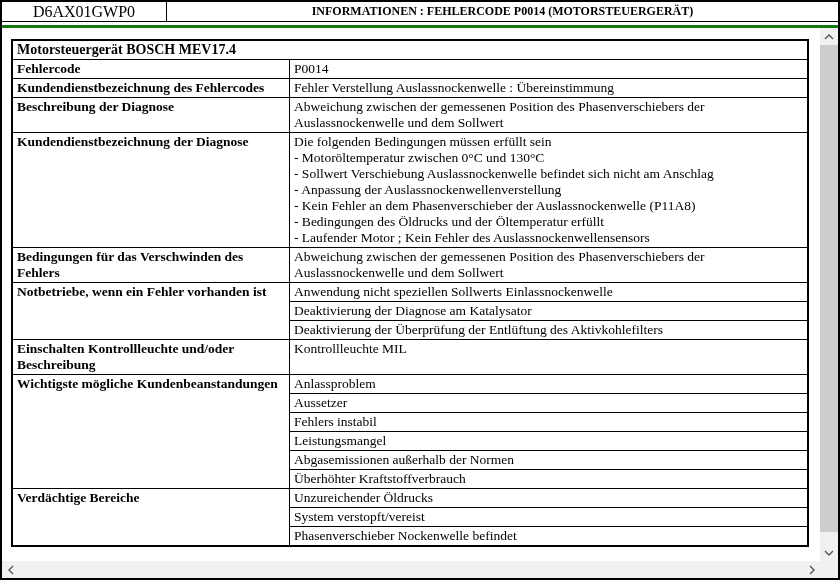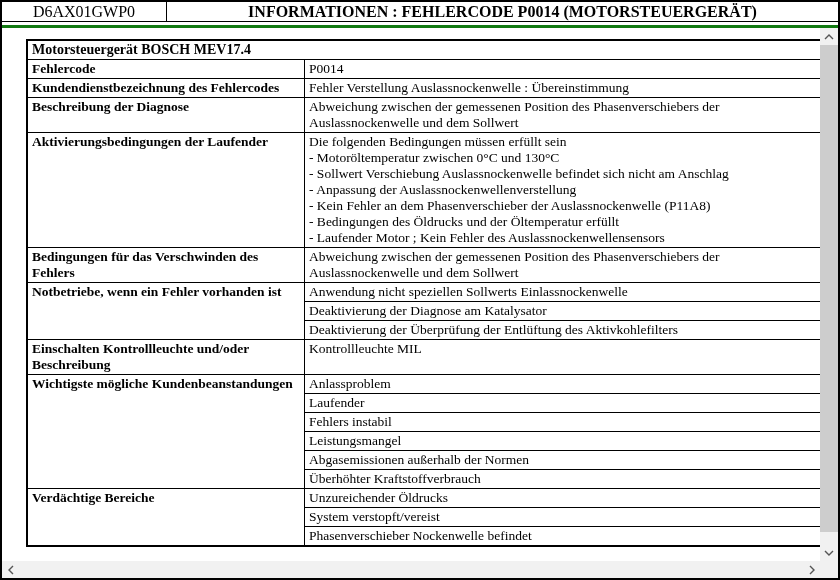--- a/index.html
+++ b/index.html
@@ -23,34 +23,34 @@
     width:164px;
     border-right:1px solid #000;
     text-align:center;
     font-size:16px;
     line-height:19px;
   }
   .page-title{
     flex:1;
     text-align:center;
     font-weight:bold;
-    font-size:16px;
+    font-size:12px;
     line-height:19px;
   }
   .green-rule{
     height:3px;
     margin-top:3px;
     background:#117a11;
   }
   
   .content{
     position:absolute;
     top:26px;left:0;right:18px;bottom:18px;
     background:#fff;
-    padding:11px 0 0 24px;
+    padding:11px 0 0 9px;
     overflow:hidden;
   }
   table.info-table{
     border-collapse:collapse;
     width:798px;
     border:2px solid #000;
     font-size:13.5px;
   }
   table.info-table td,
   table.info-table th{
@@ -134,21 +134,21 @@
           </tr>
           <tr>
             <td class="label" rowspan="1">Kundendienstbezeichnung des Fehlercodes</td>
             <td class="value">Fehler Verstellung Auslassnockenwelle : Übereinstimmung</td>
           </tr>
           <tr>
             <td class="label" rowspan="1">Beschreibung der Diagnose</td>
             <td class="value">Abweichung zwischen der gemessenen Position des Phasenverschiebers der Auslassnockenwelle und dem Sollwert</td>
           </tr>
           <tr>
-            <td class="label" rowspan="1">Aktivierungsbedingungen der Laufender</td>
+            <td class="label" rowspan="1">Kundendienstbezeichnung der Diagnose</td>
             <td class="value">Die folgenden Bedingungen müssen erfüllt sein
 - Motoröltemperatur zwischen 0°C und 130°C
 - Sollwert Verschiebung Auslassnockenwelle befindet sich nicht am Anschlag
 - Anpassung der Auslassnockenwellenverstellung
 - Kein Fehler an dem Phasenverschieber der Auslassnockenwelle (P11A8)
 - Bedingungen des Öldrucks und der Öltemperatur erfüllt
 - Laufender Motor ; Kein Fehler des Auslassnockenwellensensors</td>
           </tr>
           <tr>
             <td class="label" rowspan="1">Bedingungen für das Verschwinden des Fehlers</td>
@@ -166,21 +166,21 @@
           </tr>
           <tr>
             <td class="label" rowspan="1">Einschalten Kontrollleuchte und/oder Beschreibung</td>
             <td class="value">Kontrollleuchte MIL</td>
           </tr>
           <tr>
             <td class="label" rowspan="6">Wichtigste mögliche Kundenbeanstandungen</td>
             <td class="value">Anlassproblem</td>
           </tr>
           <tr>
-            <td class="value">Laufender</td>
+            <td class="value">Aussetzer</td>
           </tr>
           <tr>
             <td class="value">Fehlers instabil</td>
           </tr>
           <tr>
             <td class="value">Leistungsmangel</td>
           </tr>
           <tr>
             <td class="value">Abgasemissionen außerhalb der Normen</td>
           </tr>

